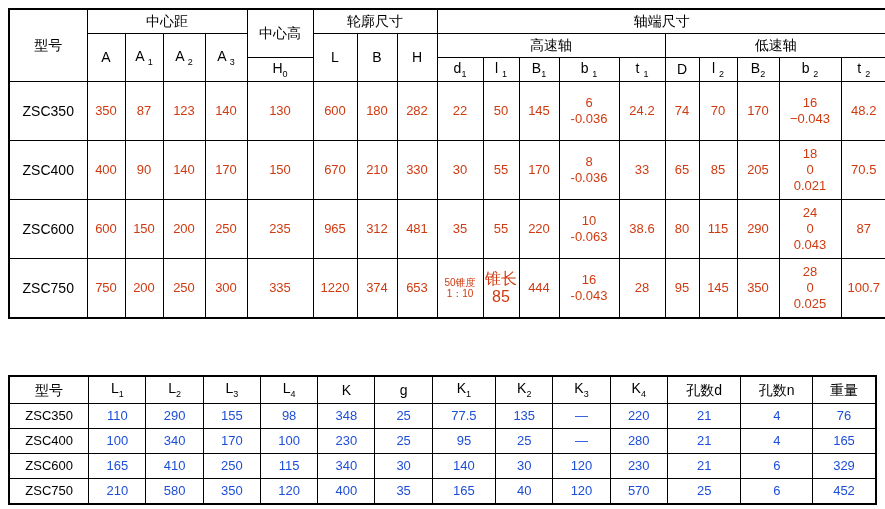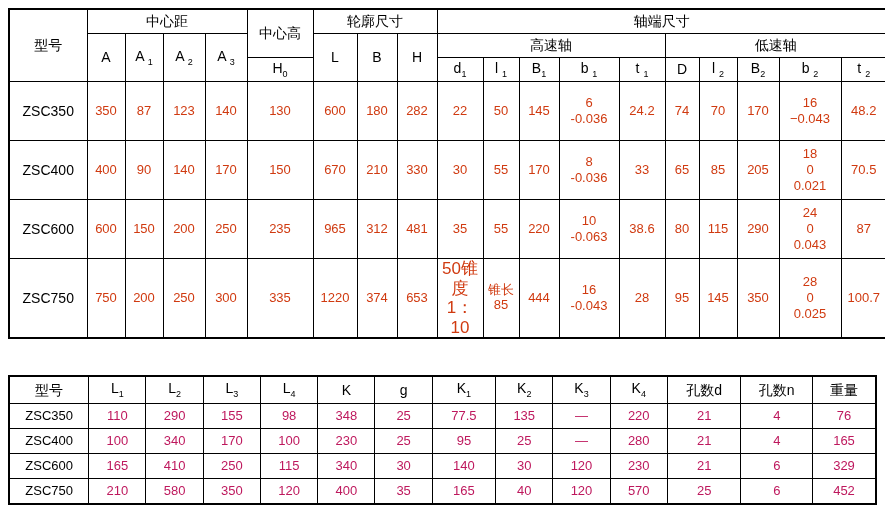--- a/index.html
+++ b/index.html
@@ -81,21 +81,21 @@
   }
   #table2 td {
     font-size: 13px;
     height: 24px;
   }
   #table2 .hdr {
     font-size: 14px;
     height: 26px;
   }
   #table2 .val {
-    color: #be185d;
+    color: #1d4ed8;
   }
   #table2 .modelcell {
     color: #000;
     font-size: 13px;
   }
 </style>
 </head>
 <body>
 
 <div class="page">
@@ -256,23 +256,23 @@
       <tr class="datarow">
         <td class="modelcell">ZSC750</td>
         <td>750</td>
         <td>200</td>
         <td>250</td>
         <td>300</td>
         <td>335</td>
         <td>1220</td>
         <td>374</td>
         <td>653</td>
-        <td style="font-size:17px;white-space:pre-line">50锥度
+        <td style="font-size:10px;white-space:pre-line">50锥度
 1：10</td>
-        <td style="font-size:13px;white-space:pre-line">锥长
+        <td style="font-size:16px;white-space:pre-line">锥长
 85</td>
         <td>444</td>
         <td>
             <span class="stack">
               <span>16</span>
               <span>-0.043</span>
             </span>
           </td>
         <td>28</td>
         <td>95</td>

